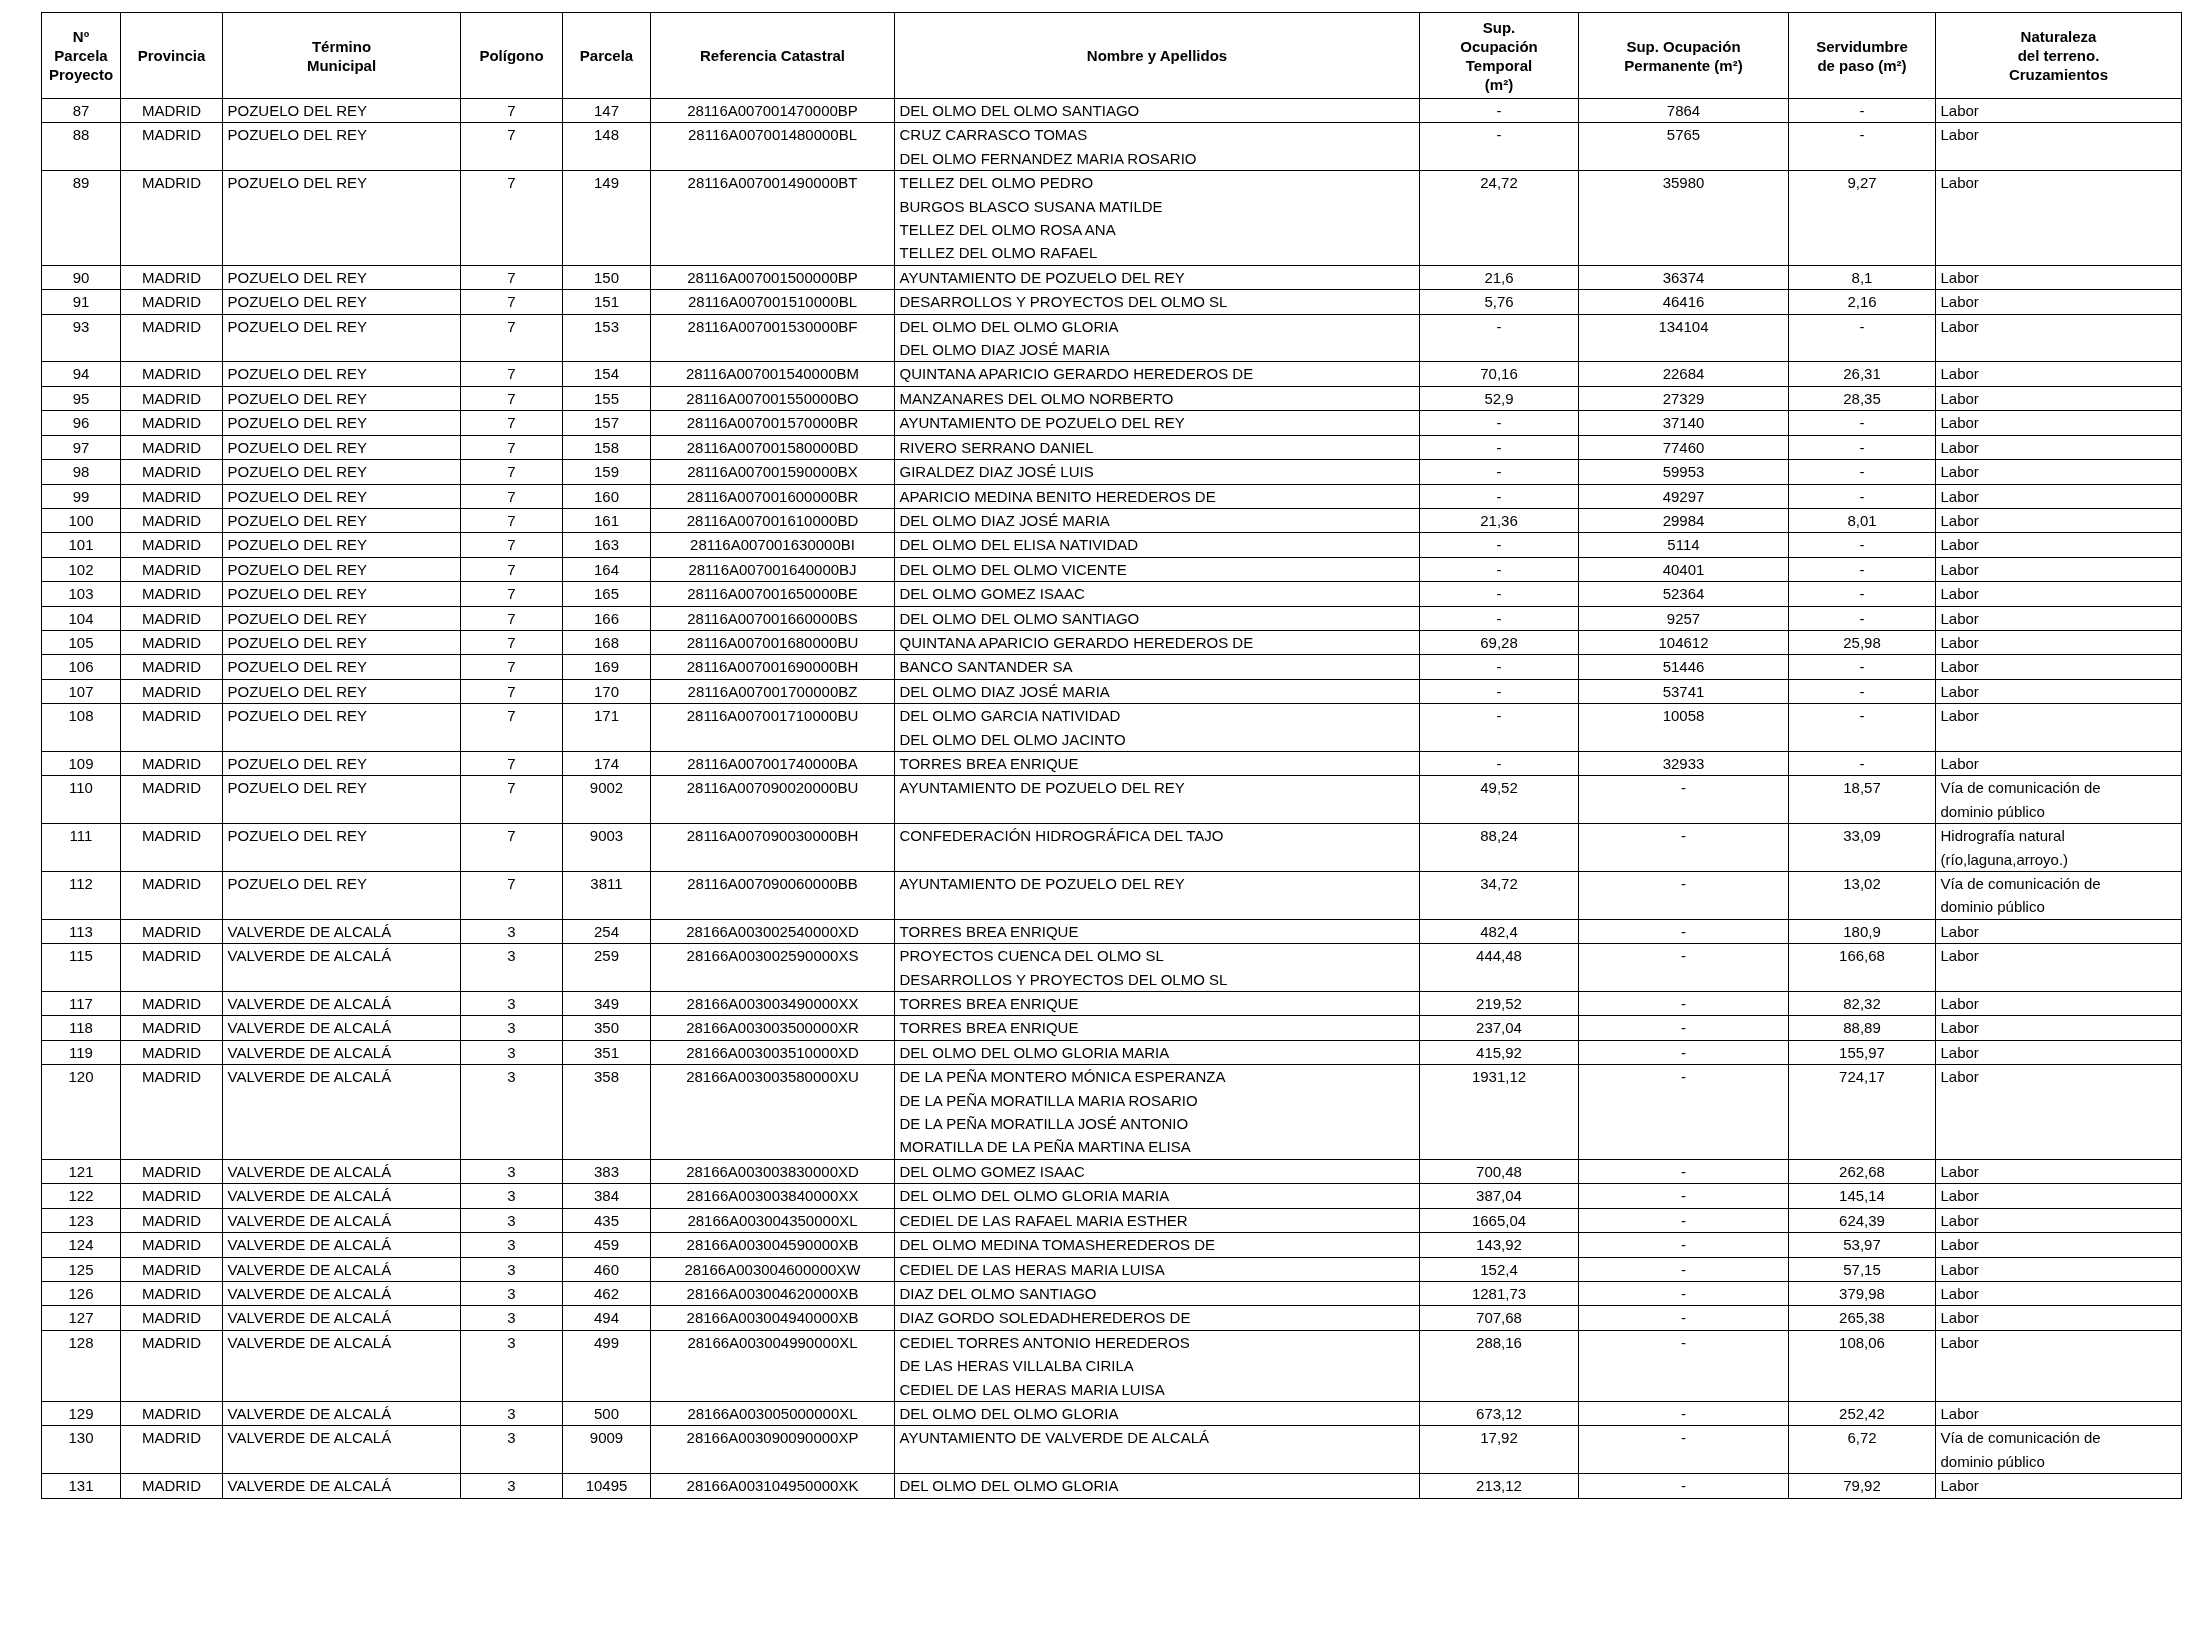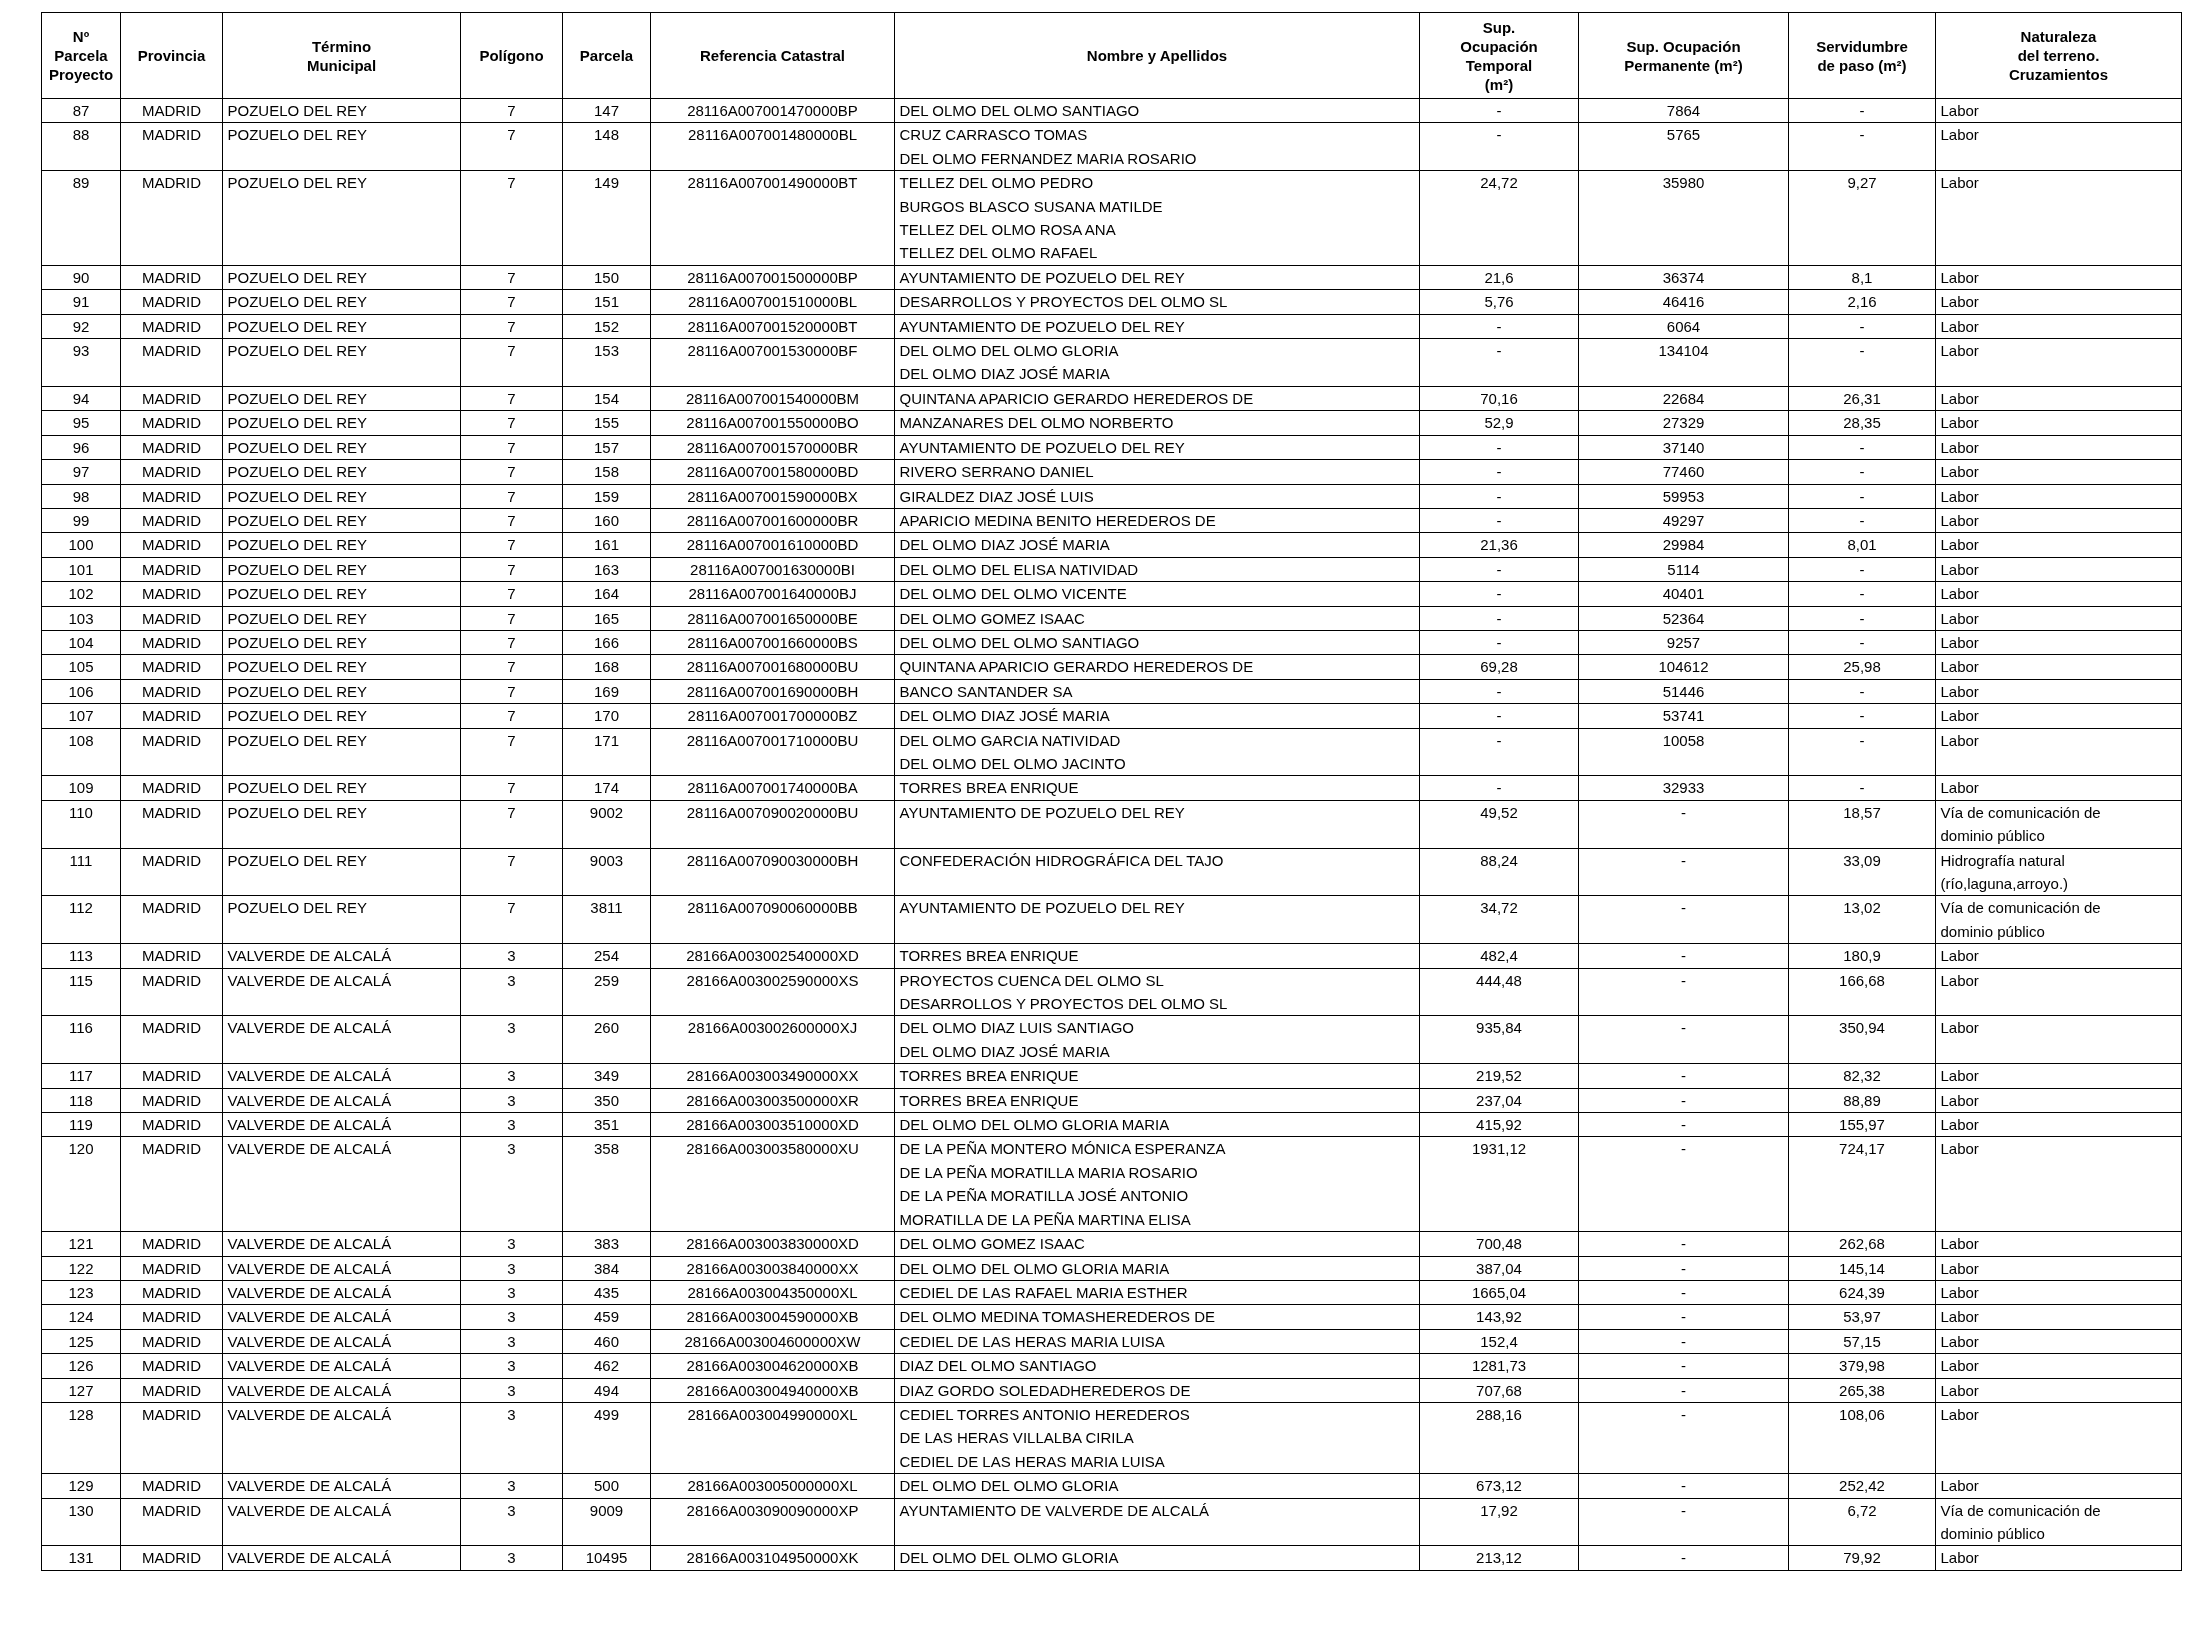--- a/index.html
+++ b/index.html
@@ -151,33 +151,20 @@
           <td class="al-center">7</td>
           <td class="al-center">151</td>
           <td class="al-center">28116A007001510000BL</td>
           <td class="al-left">DESARROLLOS Y PROYECTOS DEL OLMO SL</td>
           <td class="al-center">5,76</td>
           <td class="al-center">46416</td>
           <td class="al-center">2,16</td>
           <td class="al-left">Labor</td>
         </tr>
         <tr>
-          <td class="al-center">92</td>
-          <td class="al-center">MADRID</td>
-          <td class="al-left">POZUELO DEL REY</td>
-          <td class="al-center">7</td>
-          <td class="al-center">152</td>
-          <td class="al-center">28116A007001520000BT</td>
-          <td class="al-left">AYUNTAMIENTO DE POZUELO DEL REY</td>
-          <td class="al-center">-</td>
-          <td class="al-center">6064</td>
-          <td class="al-center">-</td>
-          <td class="al-left">Labor</td>
-        </tr>
-        <tr>
           <td class="al-center">93</td>
           <td class="al-center">MADRID</td>
           <td class="al-left">POZUELO DEL REY</td>
           <td class="al-center">7</td>
           <td class="al-center">153</td>
           <td class="al-center">28116A007001530000BF</td>
           <td class="al-left">DEL OLMO DEL OLMO GLORIA
 DEL OLMO DIAZ JOSÉ MARIA</td>
           <td class="al-center">-</td>
           <td class="al-center">134104</td>
@@ -453,34 +440,20 @@
           <td class="al-center">MADRID</td>
           <td class="al-left">VALVERDE DE ALCALÁ</td>
           <td class="al-center">3</td>
           <td class="al-center">259</td>
           <td class="al-center">28166A003002590000XS</td>
           <td class="al-left">PROYECTOS CUENCA DEL OLMO SL
 DESARROLLOS Y PROYECTOS DEL OLMO SL</td>
           <td class="al-center">444,48</td>
           <td class="al-center">-</td>
           <td class="al-center">166,68</td>
-          <td class="al-left">Labor</td>
-        </tr>
-        <tr>
-          <td class="al-center">116</td>
-          <td class="al-center">MADRID</td>
-          <td class="al-left">VALVERDE DE ALCALÁ</td>
-          <td class="al-center">3</td>
-          <td class="al-center">260</td>
-          <td class="al-center">28166A003002600000XJ</td>
-          <td class="al-left">DEL OLMO DIAZ LUIS SANTIAGO
-DEL OLMO DIAZ JOSÉ MARIA</td>
-          <td class="al-center">935,84</td>
-          <td class="al-center">-</td>
-          <td class="al-center">350,94</td>
           <td class="al-left">Labor</td>
         </tr>
         <tr>
           <td class="al-center">117</td>
           <td class="al-center">MADRID</td>
           <td class="al-left">VALVERDE DE ALCALÁ</td>
           <td class="al-center">3</td>
           <td class="al-center">349</td>
           <td class="al-center">28166A003003490000XX</td>
           <td class="al-left">TORRES BREA ENRIQUE</td>

